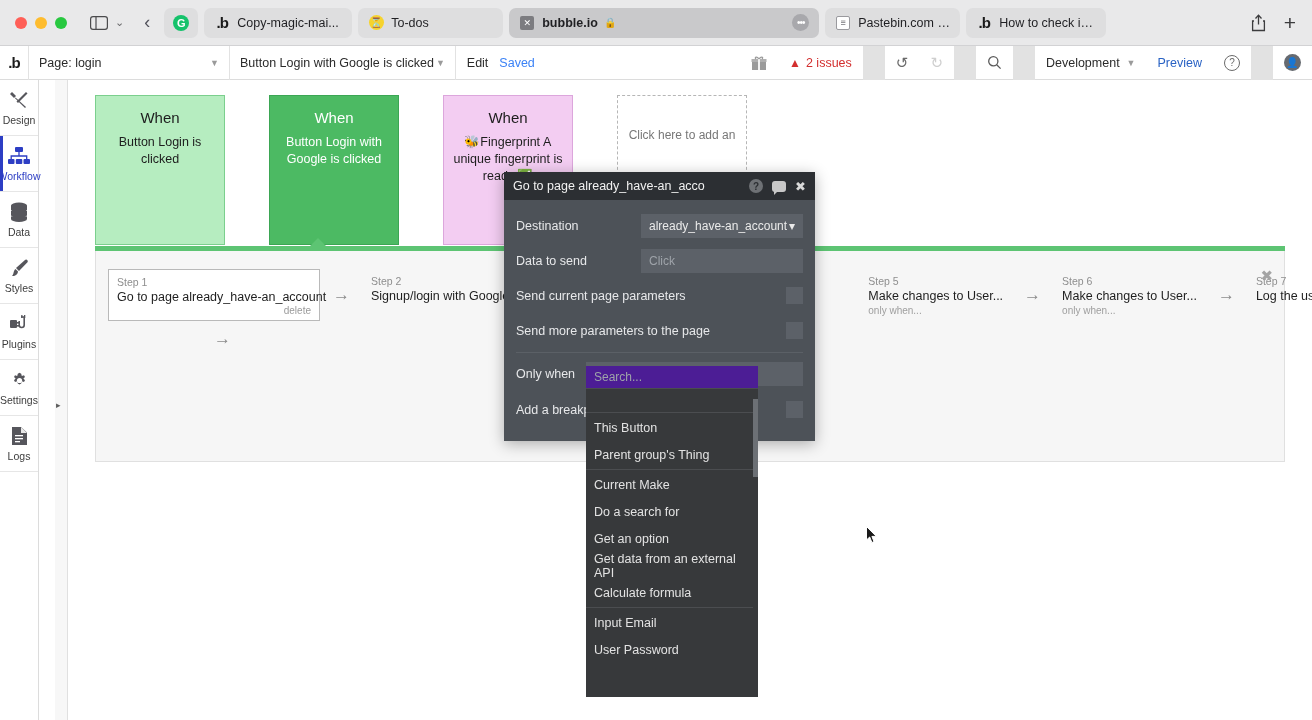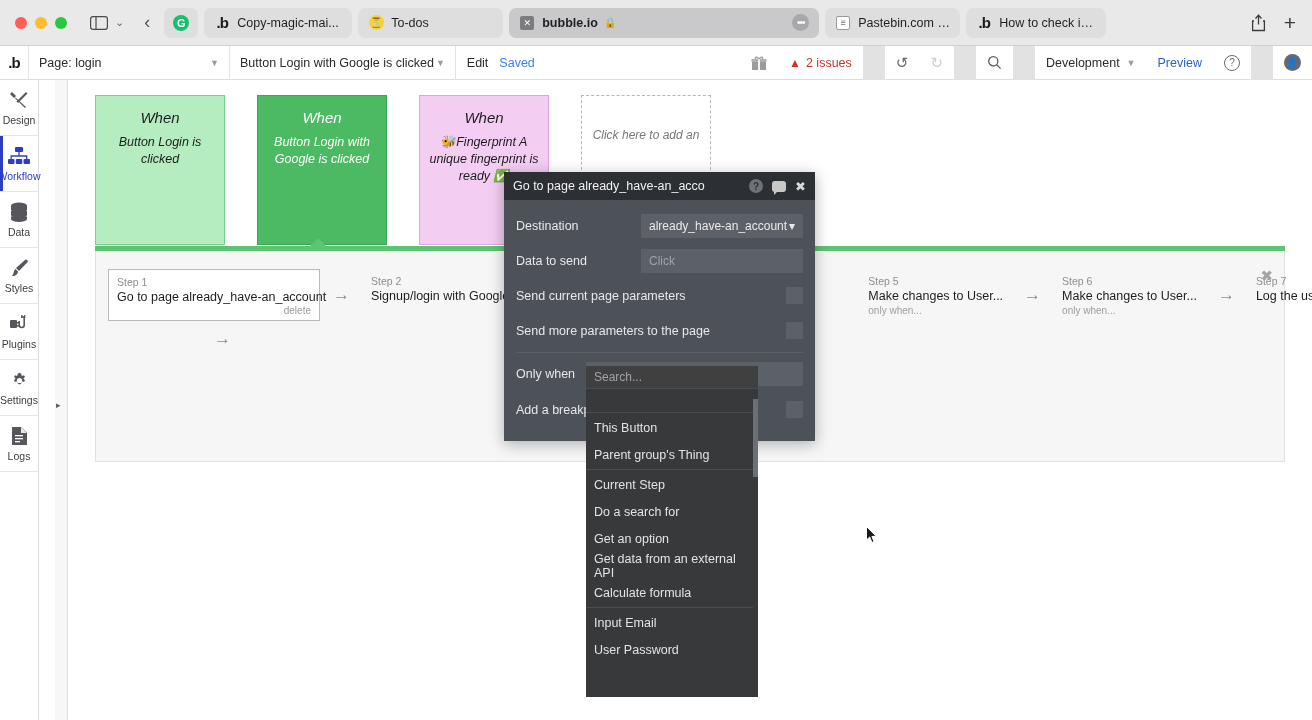--- a/index.html
+++ b/index.html
@@ -95,21 +95,21 @@
   }
   .nav-gutter {
     position:absolute; left:55px; top:80px; width:13px; height:640px; background:#f7f7f7;
     border-right:1px solid #e0e0e0;
   }
   .gutter-arrow { position:absolute; left:1px; top:320px; font-size:9px; color:#5c5c5c; }
 
   
   .canvas { position:absolute; left:68px; top:80px; width:1244px; height:640px; background:#fff; }
 
-  .events-row { position:absolute; left:27px; top:15px; display:flex; gap:32px;font-style:italic; }
+  .events-row { position:absolute; left:27px; top:15px; display:flex; gap:44px; }
   .event-card {
     width:130px; height:150px; padding:12px 8px 0;
     text-align:center; font-size:12.5px; line-height:1.35;
   }
   .event-card .ec-when { font-size:15px; margin-bottom:6px; }
   .ec-green-light { background:#b6edc0; border:1px solid #7bcf8d; color:#1d1d1d; }
   .ec-green-dark  { background:#4cba63; border:1px solid #3ba654; color:#fff; }
   .ec-pink        { background:#f3cdf2; border:1px solid #dca6dc; color:#1d1d1d; }
   .ec-empty {
     width:130px; height:80px; border:1px dashed #b6b6b6; background:#fff;
@@ -171,21 +171,21 @@
     padding:0 8px; font-size:12px; color:#eaeaea; justify-content:space-between;
   }
   .mfield.placeholder { color:#9ea3a9; }
   .mcheck { width:17px; height:17px; background:#5c6168; flex:none; margin-left:auto; }
   .mdiv { height:1px; background:#5b6066; margin:6px 0 4px; }
   .mrow.tall { height:33px; }
 
   
   .search-wrap { position:absolute; left:586px; top:366px; width:172px; }
   .search-field {
-    height:22px; background:#404040; color:#9ea3a9; font-size:12px;
+    height:22px; background:#4c1d95; color:#9ea3a9; font-size:12px;
     display:flex; align-items:center; padding:0 8px; width:172px;
   }
   .dropdown {
     position:absolute; left:586px; top:388px; width:172px; height:309px;
     background:#37393b; border-top:1px solid #4a4d50;
     overflow:hidden;
   }
   .dd-gap { height:22px; }
   .dd-item { height:27px; display:flex; align-items:center; padding:0 8px; font-size:12.5px; color:#e3e3e3; }
   .dd-sep { height:1px; background:#4b4d50; margin:1px 0; }
@@ -542,21 +542,21 @@
   </div>
 
   <div class="dropdown">
     <div class="dd-gap"></div>
     <div class="dd-sep"></div>
 
     <div class="dd-item">This Button</div>
     <div class="dd-item">Parent group's Thing</div>
     <div class="dd-sep"></div>
 
-    <div class="dd-item">Current Step</div>
+    <div class="dd-item">Current Make</div>
     <div class="dd-item">Do a search for</div>
     <div class="dd-item">Get an option</div>
     <div class="dd-item">Get data from an external API</div>
     <div class="dd-item">Calculate formula</div>
     <div class="dd-sep"></div>
 
     <div class="dd-item">Input Email</div>
     <div class="dd-item">User Password</div>
 
     <div class="dd-scroll">

